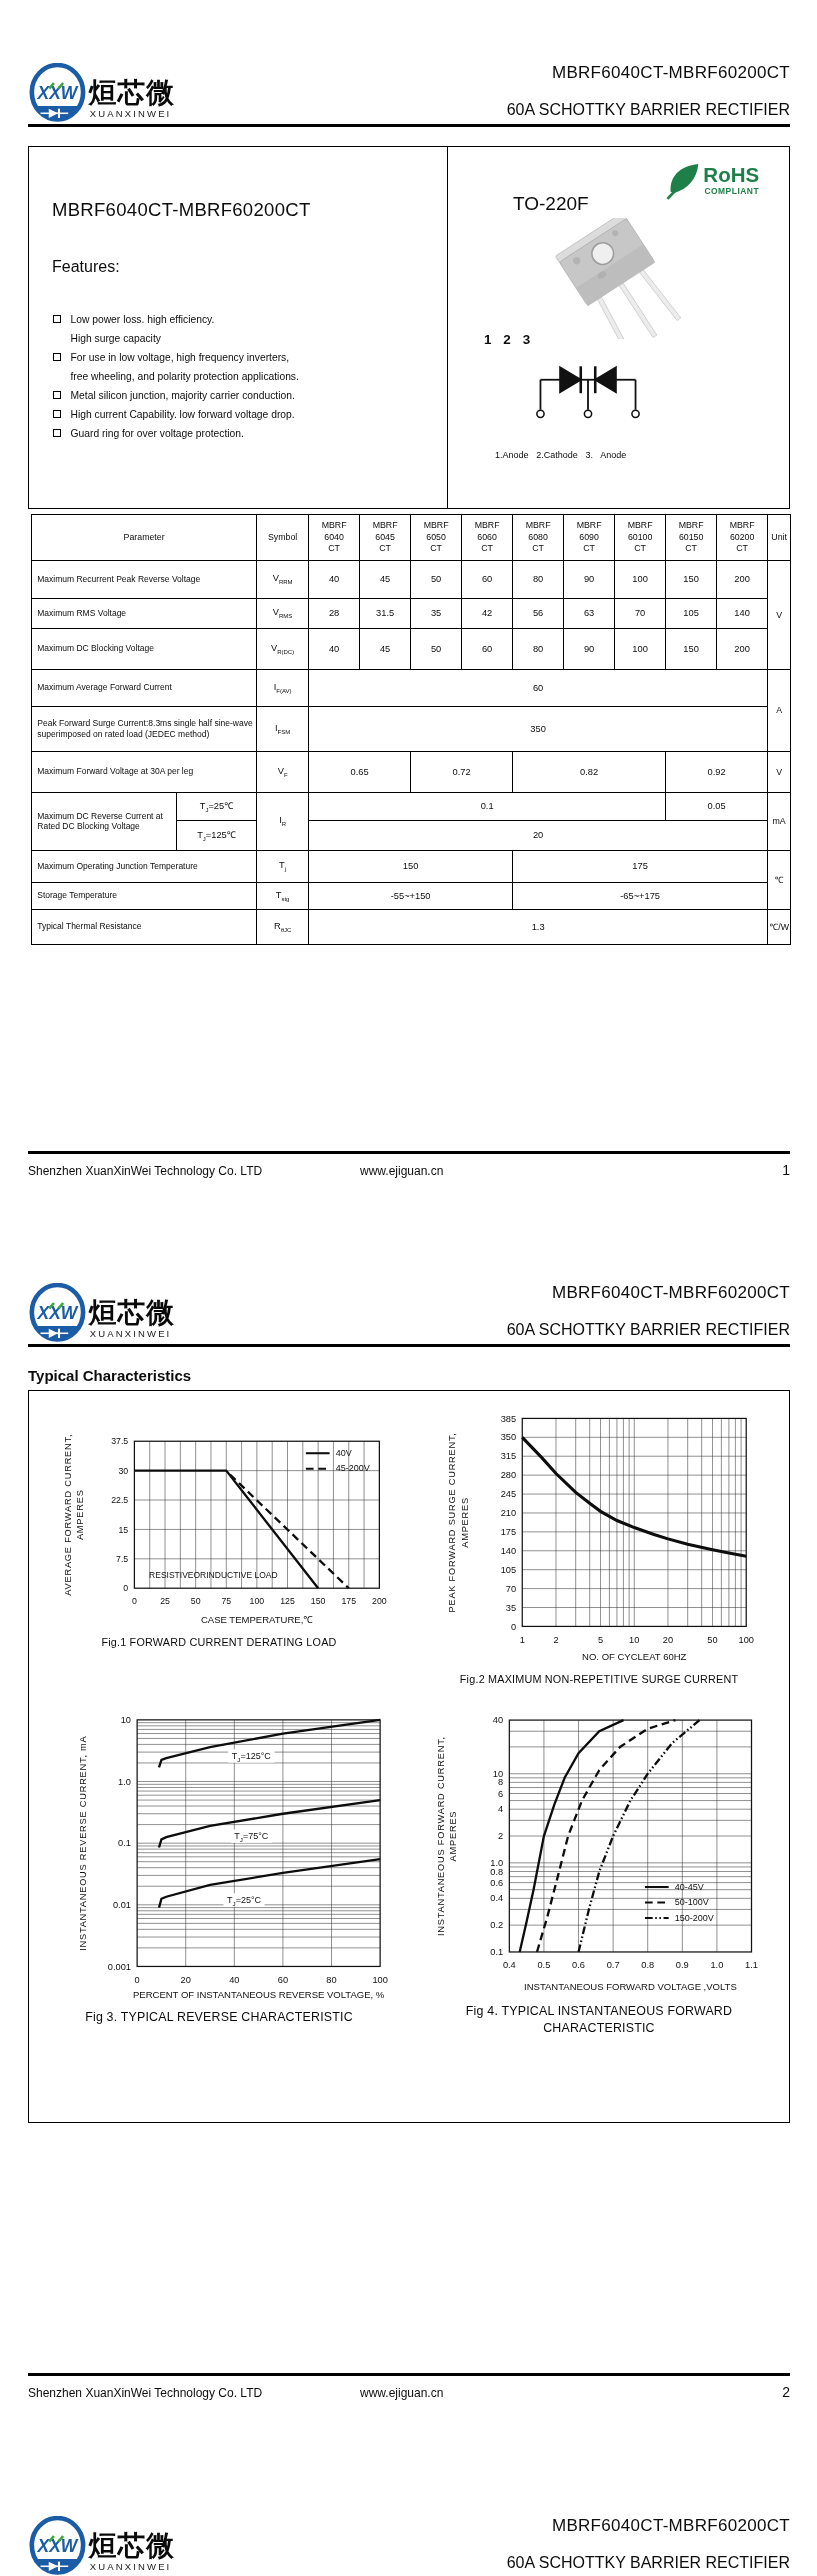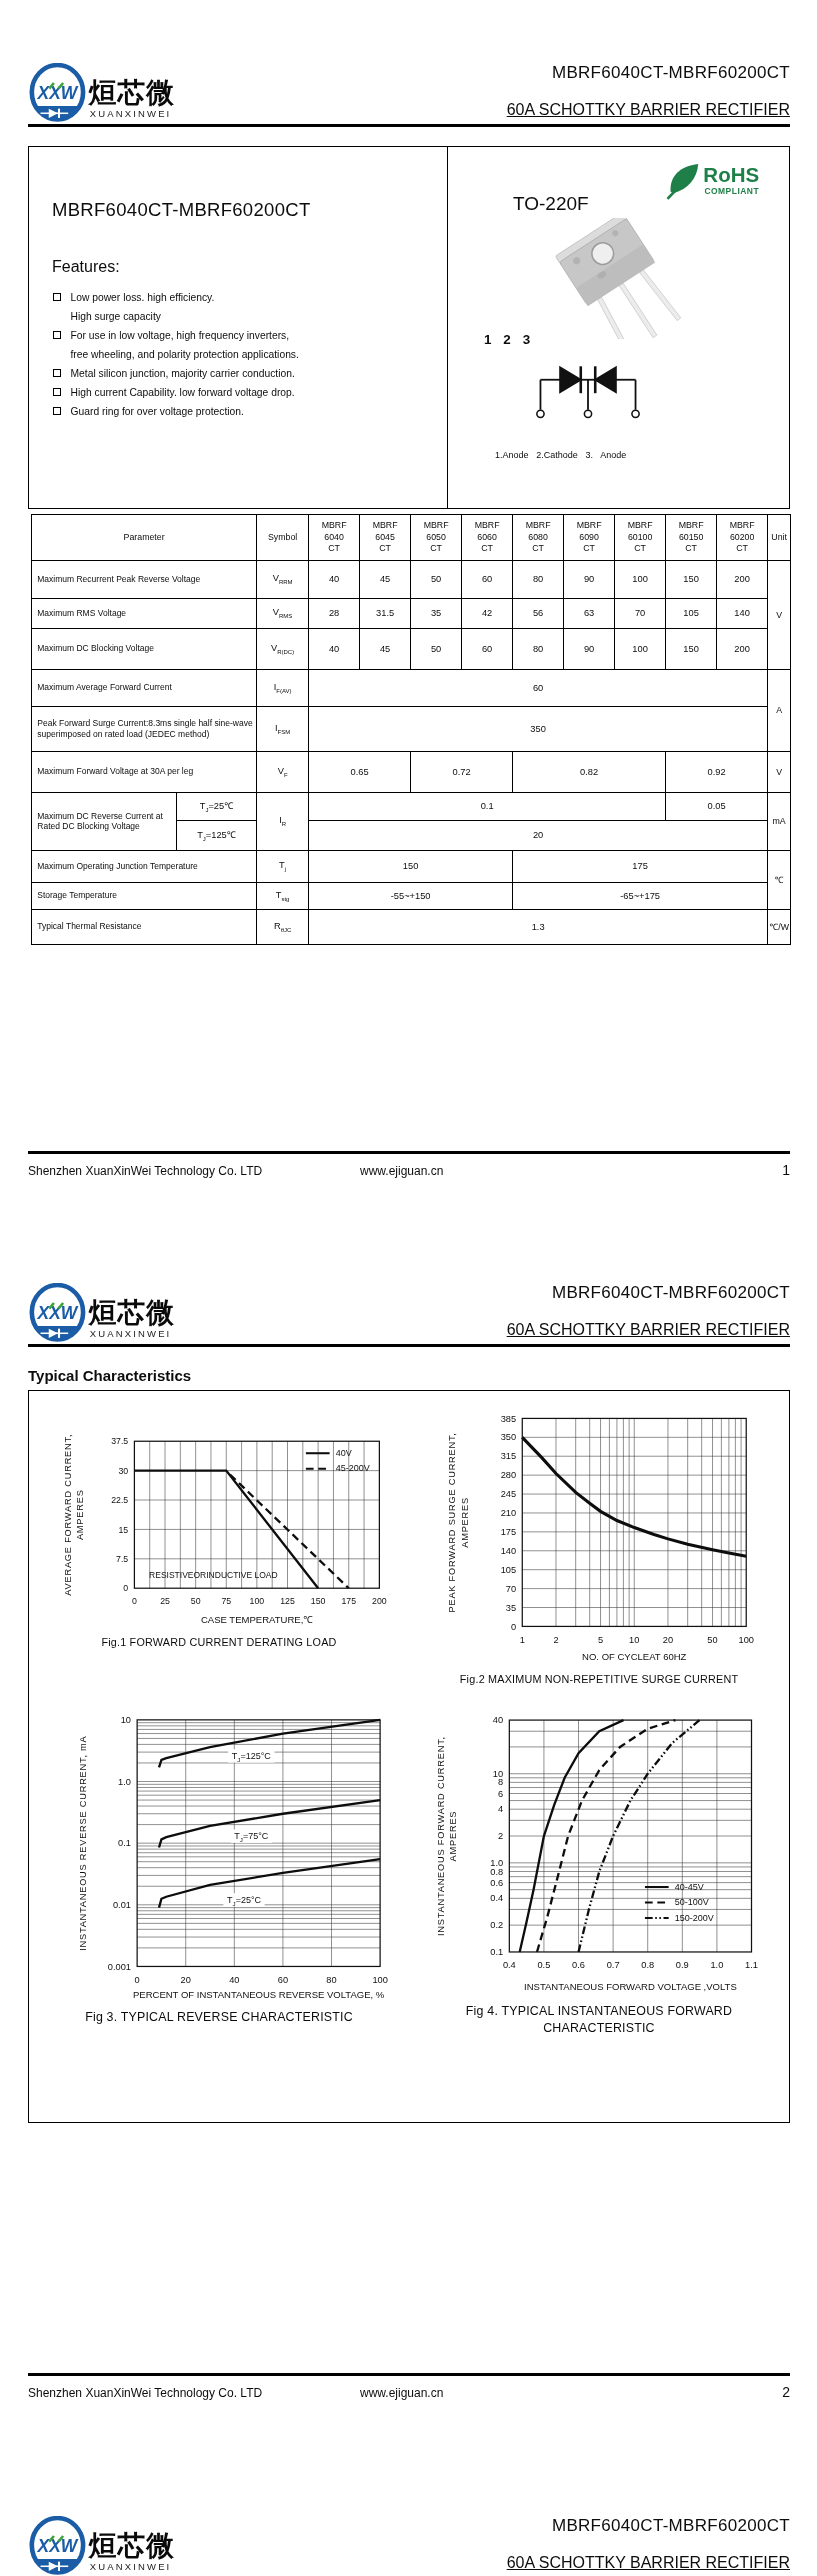--- a/index.html
+++ b/index.html
@@ -9,28 +9,28 @@
   .page { position:relative; width:818px; padding:0 28px; }
   #p1 { height:1157px; } #p2 { height:1193px; } #p3 { height:1121px; }
 
   
   .hdr { display:flex; justify-content:space-between; align-items:center;
          border-bottom:3.1px solid #000; padding-bottom:2.1px; margin-top:63px; }
   #p3 .hdr { margin-top:40px; }
   .logo-svg { width:180px; height:59px; display:block; }
   .hdr-titles { text-align:right; padding-bottom:3.1px; }
   .hdr-t1 { font-size:17px; letter-spacing:0.3px; }
-  .hdr-t2 { font-size:16px; margin-top:18px;text-decoration:underline; }
+  .hdr-t2 { font-size:16px; margin-top:18px; }
 
   
   .intro { display:flex; border:1.5px solid #000; margin-top:18.5px; height:363px; }
   .intro-left { width:418px; padding:52px 0 0 23px; }
   .part-title { font-size:18.5px; letter-spacing:0.3px; }
   .feat-head  { font-size:16px; margin-top:37px; }
-  #features { list-style:none; margin:12px 0 0; padding:0; }
+  #features { list-style:none; margin:34px 0 0; padding:0; }
   #features li { display:flex; font-size:10.3px; line-height:19px; }
   .cb { width:8.2px; height:8.2px; border:1px solid #000; margin:5.2px 9.3px 0 1px; flex:none; }
   .intro-right { flex:1; border-left:1px solid #000; position:relative; }
   .rohs { position:absolute; top:13.4px; right:14.4px; }
   .pkg-name { position:absolute; top:46px; left:65px; font-size:19px; }
   .pkg-img  { position:absolute; top:71px; left:71px; }
   .pins { position:absolute; top:185px; left:36px; font-size:13.4px; font-weight:bold; word-spacing:8.2px; }
   .diode-sym { position:absolute; top:211px; left:78px; }
   .pinout { position:absolute; top:303px; left:47px; font-size:9px; word-spacing:5.2px; }
 

